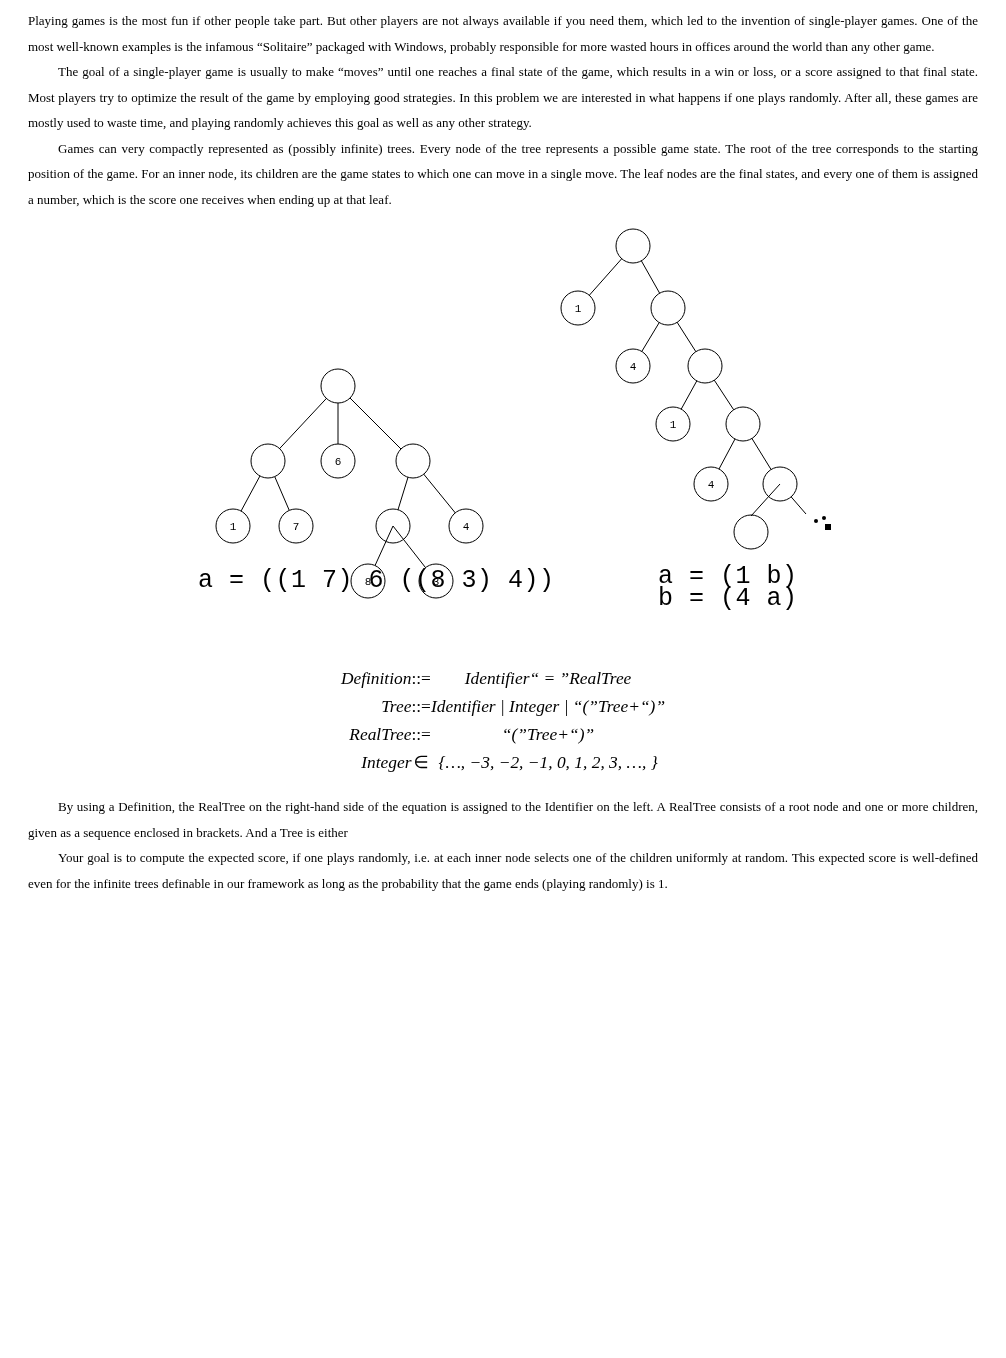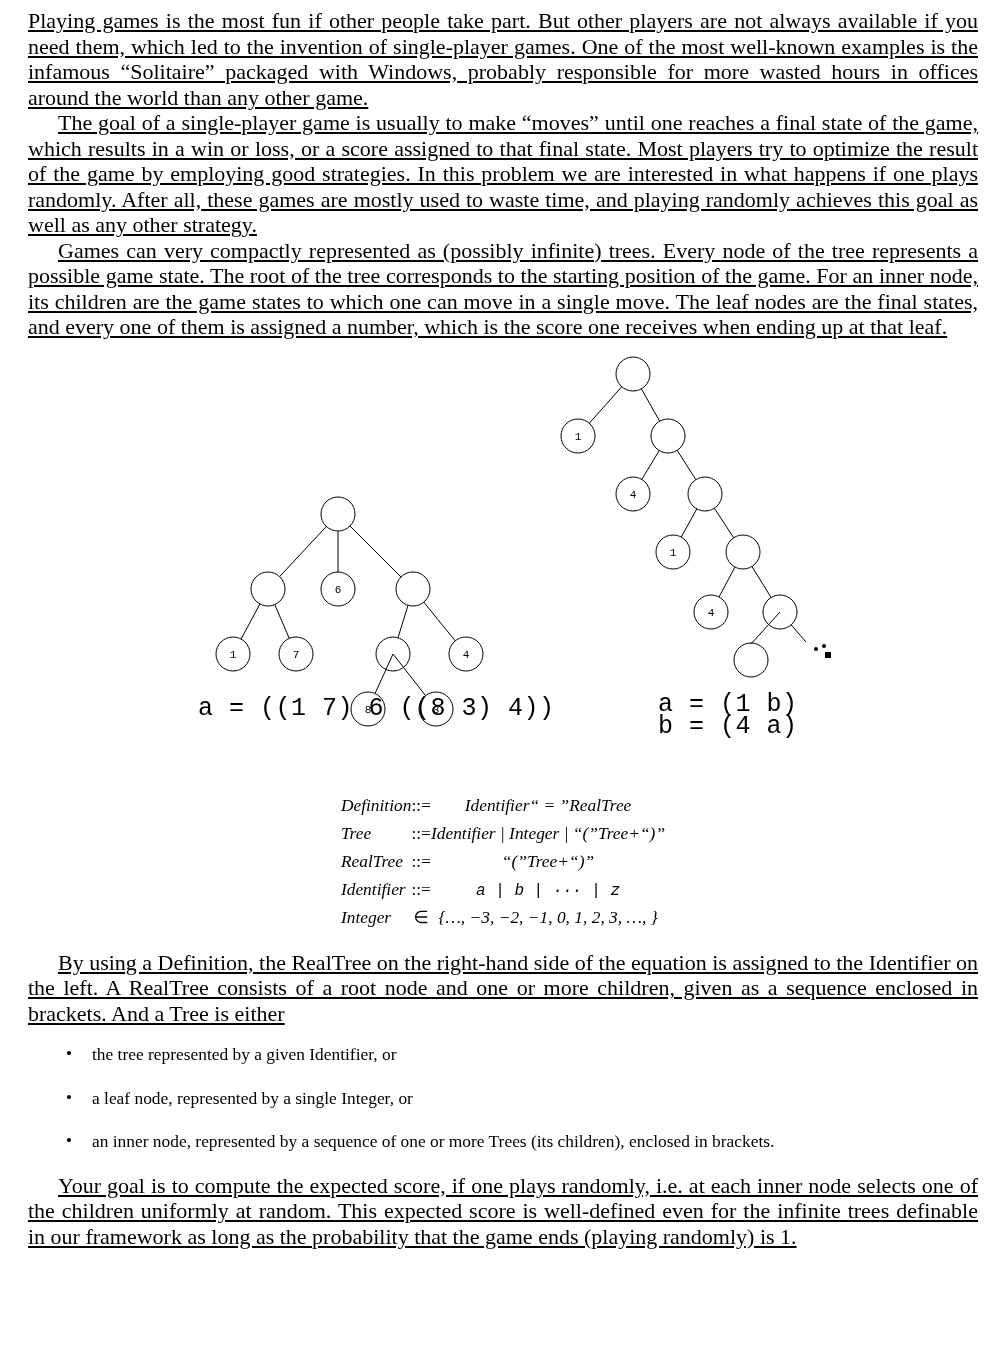--- a/index.html
+++ b/index.html
@@ -22,26 +22,25 @@
     height: 1358px;
   }
   .content {
     position: absolute;
     left: 28px;
     top: 8px;
     width: 950px;
   }
   p.para {
     margin: 0 0 0 0;
-    font-size: 22px;
+    font-size: 13px;
     line-height: 25.5px;
     text-align: justify;
     text-justify: inter-word;
     hyphens: none;
-    text-decoration: underline;
   }
   p.indent { text-indent: 30px; }
 
   
   .figure {
     position: relative;
     width: 950px;
     height: 420px;
     margin-top: 14px;
   }
@@ -63,20 +62,21 @@
   }
   table.grammar-table {
     border-collapse: collapse;
     font-size: 17.4px;
   }
   table.grammar-table td {
     padding: 3.5px 0;
     vertical-align: baseline;
   }
   td.g-lhs {
+    text-align: right;
     font-style: italic;
     padding-right: 18px;
     white-space: nowrap;
   }
   td.g-op {
     text-align: center;
     padding-right: 18px;
     white-space: nowrap;
     font-style: normal;
   }
@@ -231,39 +231,29 @@
             <td class="g-lhs">Tree</td>
             <td class="g-op">::=</td>
             <td class="g-rhs">Identifier | Integer | “(”Tree+“)”</td>
           </tr>
           <tr>
             <td class="g-lhs">RealTree</td>
             <td class="g-op">::=</td>
             <td class="g-rhs">“(”Tree+“)”</td>
           </tr>
           <tr>
-            <td class="g-lhs">Identifier</td>
-            <td class="g-op">::=</td>
-            <td class="g-rhs mono-inline">a | b | ··· | z</td>
-          </tr>
-          <tr>
             <td class="g-lhs">Integer</td>
             <td class="g-op">∈</td>
             <td class="g-rhs upright">{…, −3, −2, −1, 0, 1, 2, 3, …, }</td>
           </tr>
         </tbody>
       </table>
     </div>
 
     <div class="gap-med"></div>
 
     <p class="para indent">By using a Definition, the RealTree on the right-hand side of the equation is assigned to the Identifier on the left. A RealTree consists of a root node and one or more children, given as a sequence enclosed in brackets. And a Tree is either</p>
 
-    <ul class="bullets">
-      <li>the tree represented by a given Identifier, or</li>
-      <li>a leaf node, represented by a single Integer, or</li>
-      <li>an inner node, represented by a sequence of one or more Trees (its children), enclosed in brackets.</li>
-    </ul>
 
     <p class="para indent">Your goal is to compute the expected score, if one plays randomly, i.e. at each inner node selects one of the children uniformly at random. This expected score is well-defined even for the infinite trees definable in our framework as long as the probability that the game ends (playing randomly) is 1.</p>
 
   </div>
 </div>
 
 </body></html>

